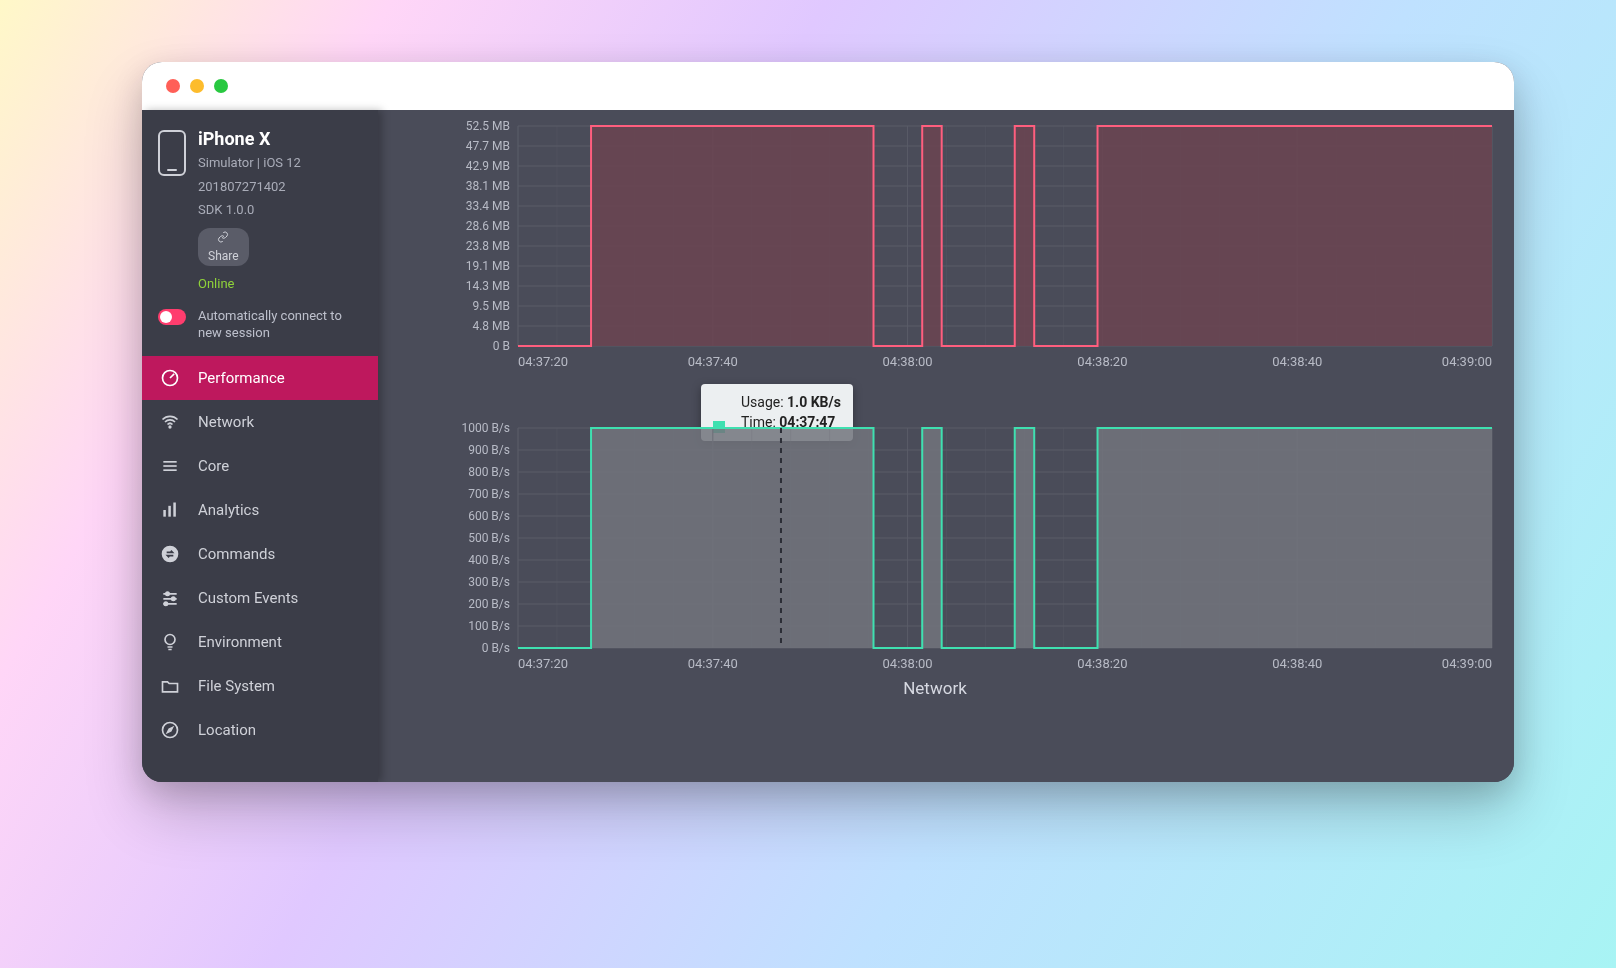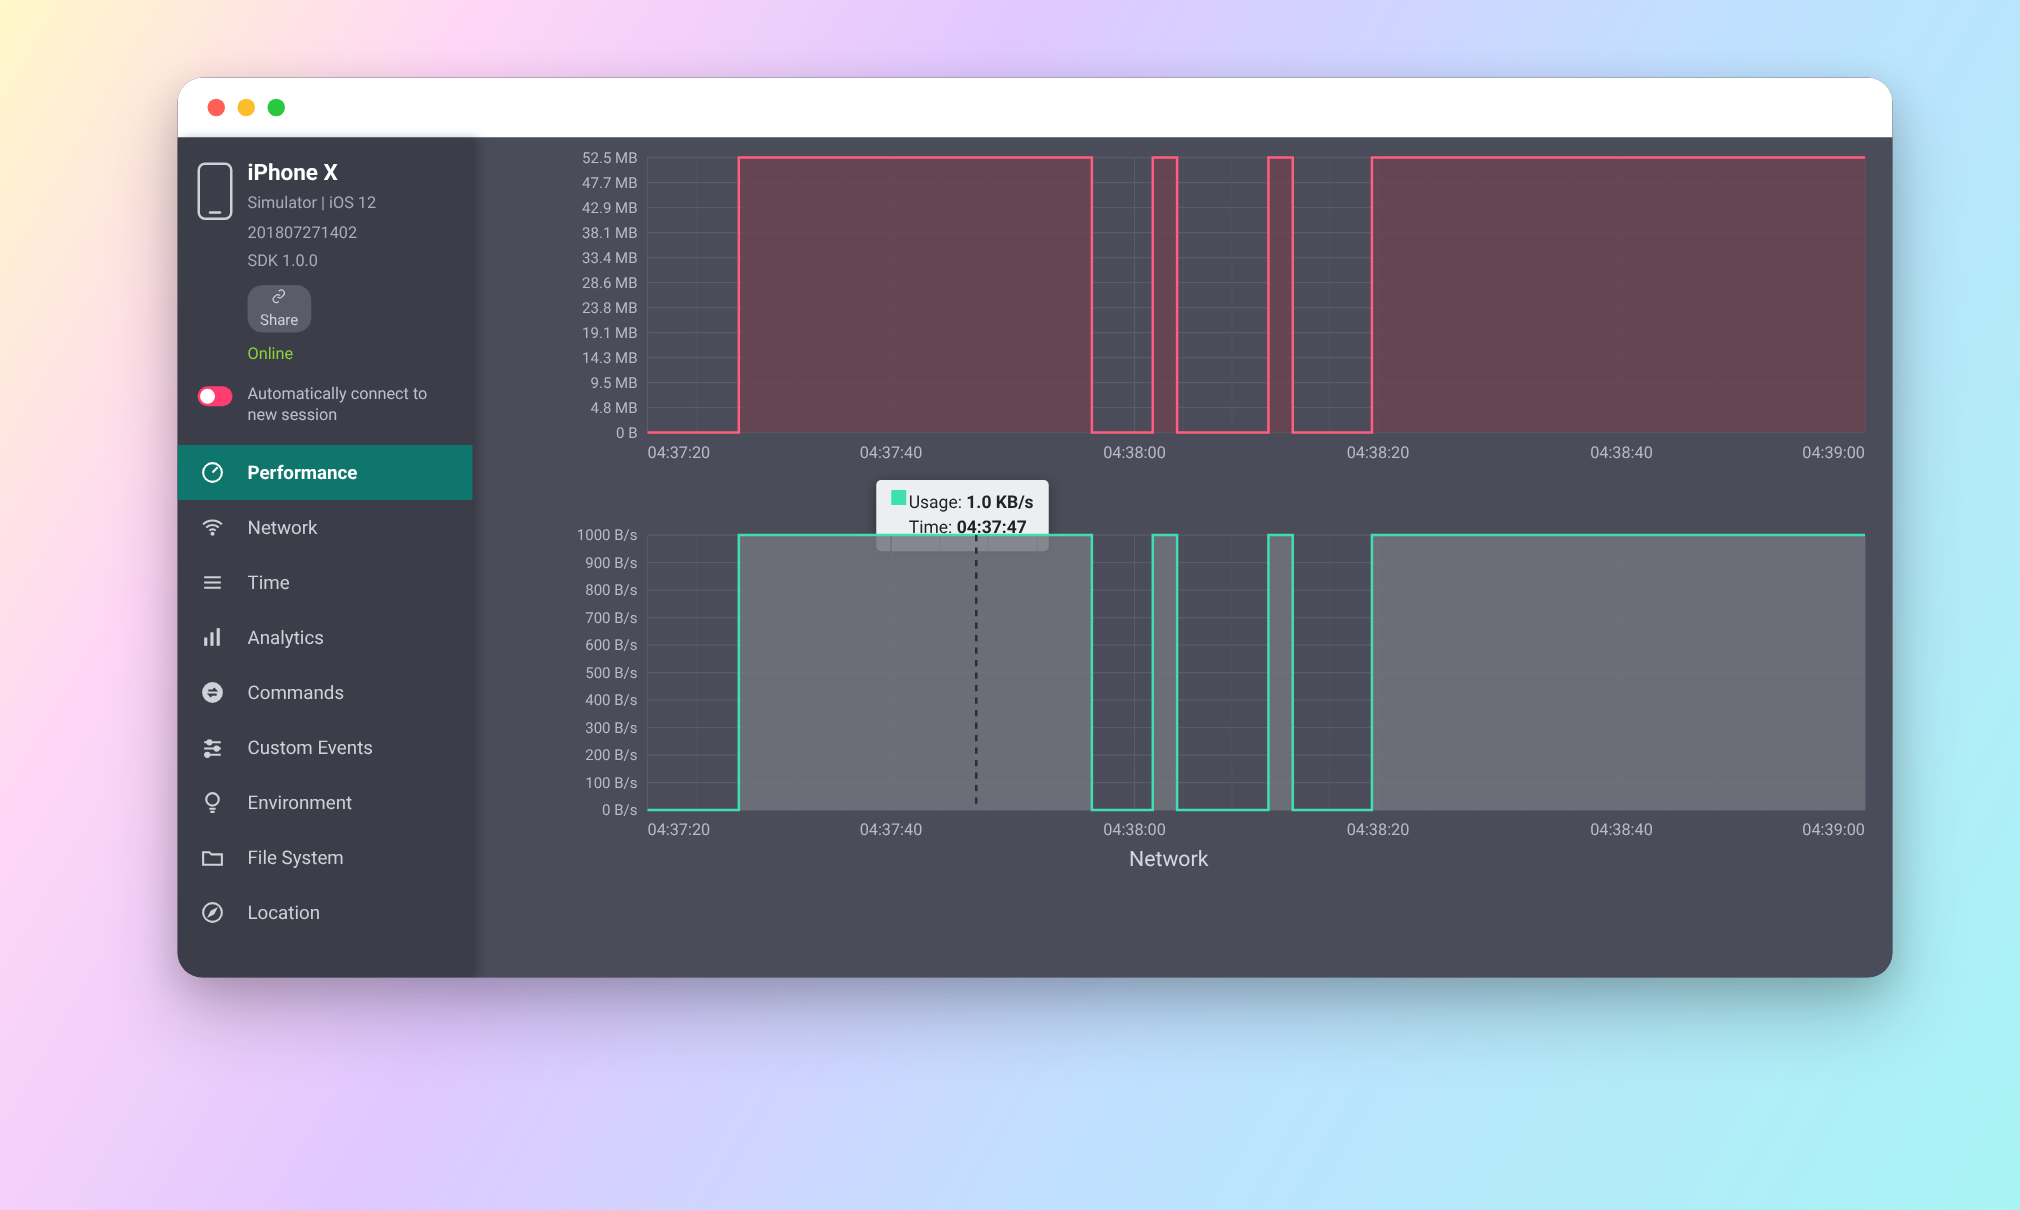--- a/index.html
+++ b/index.html
@@ -42,40 +42,40 @@
   .share-pill { display:inline-flex; align-items:center; gap:6px; background:#5a5c68; color:#cfd1d8; font-size:12px; padding:3px 10px; border-radius:12px; margin-top:8px;flex-direction:column;}
   .status-online { color:#8fd23a; font-size:13px; margin-top:10px; }
 
   .auto-row { display:flex; gap:12px; padding: 2px 16px 14px 16px; align-items:flex-start;}
   .toggle { width:28px; height:16px; border-radius:10px; background:#ff3d6e; position:relative; flex-shrink:0; margin-top:2px;}
   .toggle::after { content:""; position:absolute; left:2px; top:2px; width:12px; height:12px; background:#fff; border-radius:50%; }
   .auto-label { font-size:13px; color:#bdc0cc; line-height:1.35;}
 
   .nav { list-style:none; }
   .nav li { display:flex; align-items:center; gap:18px; padding: 12px 18px; font-size:15px; color:#cfd1d8; cursor:pointer;}
-  .nav li.active { background:#0f766e; color:#fff; font-weight:700; }
+  .nav li.active { background:#be185d; color:#fff; font-weight:400; }
   .nav li.active .nav-label { color:#fff; }
   .nav .icon-slot { width:20px; height:20px; display:flex; align-items:center; justify-content:center; color:#cfd1d8;}
   .nav li.active .icon-slot { color:#fff; }
   svg { display:block; }
 
   
   .main { flex:1; background:#4a4c59; padding: 6px 22px 18px 0; position:relative; overflow:hidden;}
   .chart-wrap { position:relative; margin-left: 64px; }
   .chart-svg { display:block; }
   .chart-title { text-align:center; color:#d6d8e1; font-size:17px; margin-top: 2px; }
 
   
   .tooltip {
     position:absolute;
     background:#eceff1; color:#222;
     border-radius:4px; padding:8px 12px;
     box-shadow: 0 3px 10px rgba(0,0,0,0.35);
     font-size:14px; line-height:1.45;
-    display:flex; align-items:flex-start; gap:2px;
+    display:flex; align-items:flex-end; gap:16px;
   }
   .tooltip .sw { width:12px; height:12px; background:#3fe0b0; }
   .tooltip b { font-weight:700; }
 
   .grid-line { stroke:#5a5c68; stroke-width:1; }
   .axis-text { fill:#b8bbc6; font-size:12px; }
   .x-axis-text { fill:#b8bbc6; font-size:13px; }
   .cursor-line { stroke:#2b2d36; stroke-width:2; stroke-dasharray:5 5; }
 </style>
 </head>
@@ -133,21 +133,21 @@
             <span class="nav-label">Network</span>
           </li>
           <li>
             <span class="icon-slot">
               <svg width="20" height="20" viewBox="0 0 24 24" fill="none" stroke="currentColor" stroke-width="2">
                 <line x1="4" y1="7" x2="20" y2="7"></line>
                 <line x1="4" y1="12" x2="20" y2="12"></line>
                 <line x1="4" y1="17" x2="20" y2="17"></line>
               </svg>
             </span>
-            <span class="nav-label">Time</span>
+            <span class="nav-label">Core</span>
           </li>
           <li>
             <span class="icon-slot">
               <svg width="20" height="20" viewBox="0 0 24 24" fill="currentColor">
                 <rect x="4" y="12" width="3" height="8"></rect>
                 <rect x="10" y="7" width="3" height="13"></rect>
                 <rect x="16" y="3" width="3" height="17"></rect>
               </svg>
             </span>
             <span class="nav-label">Analytics</span>

